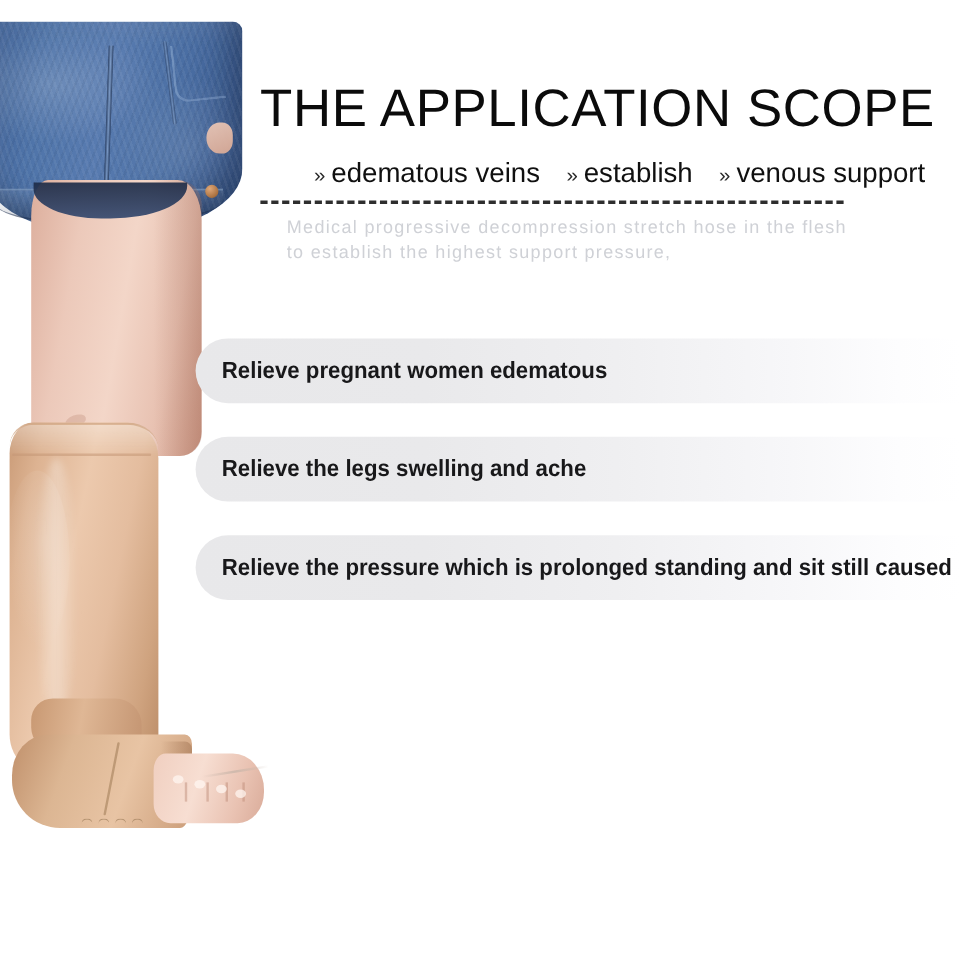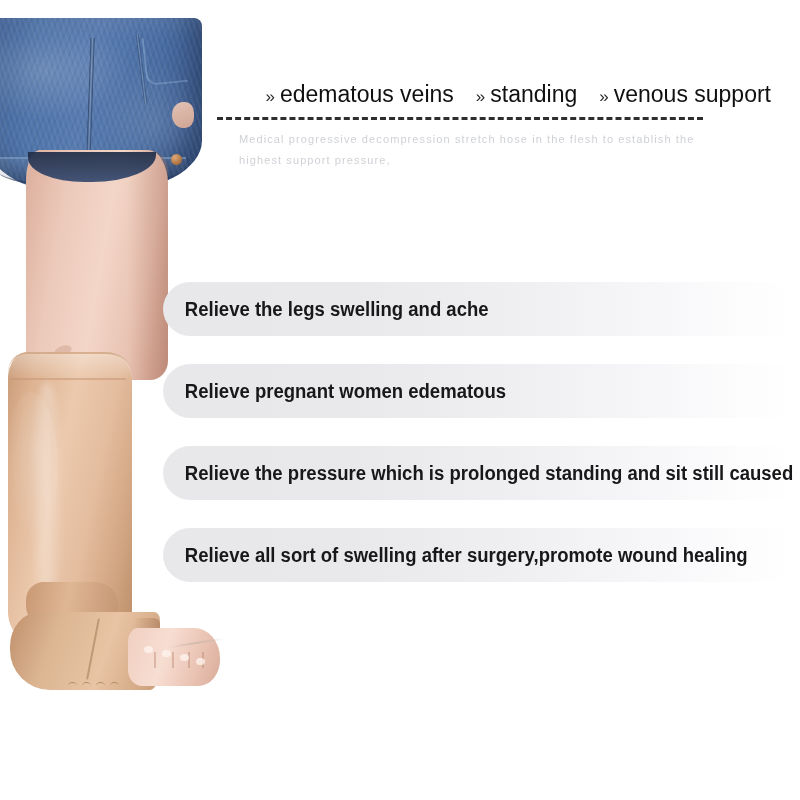--- a/index.html
+++ b/index.html
@@ -334,21 +334,21 @@
     margin-top: 6px;
     margin-left: 2px;
     width: 486px;
     height: 0;
     border-top: 3px dashed #2e2e2e;
   }
   .subtitle {
     margin-top: 9px;
     margin-left: 24px;
     width: 470px;
-    font-size: 11px;
+    font-size: 15px;
     line-height: 21px;
     letter-spacing: 1.1px;
     color: #cfd1d6;
   }
 
   
   .features {
     position: absolute;
     left: 163px;
     top: 282px;
@@ -430,49 +430,47 @@
       <div class="toenail" style="left:34px;top:22px;"></div>
       <div class="toenail" style="left:52px;top:26px;"></div>
       <div class="toenail" style="left:68px;top:30px;"></div>
     </div>
 
     <div class="strap"></div>
     <div class="floorline"></div>
   </div>
 
   <div class="header">
+    <h1 class="title">THE APPLICATION SCOPE</h1>
 
     <div class="scope-list">
       <span class="scope-item">
         <span class="chev">»</span>
         <span>edematous veins</span>
       </span>
       <span class="scope-item">
         <span class="chev">»</span>
-        <span>standing</span>
+        <span>establish</span>
       </span>
       <span class="scope-item">
         <span class="chev">»</span>
         <span>venous support</span>
       </span>
     </div>
 
     <div class="divider"></div>
 
     <div class="subtitle">Medical progressive decompression stretch hose in the flesh to establish the highest support pressure,</div>
   </div>
 
   <div class="features">
     <div class="pill">
+      <div class="pill-text">Relieve pregnant women edematous</div>
+    </div>
+    <div class="pill">
       <div class="pill-text">Relieve the legs swelling and ache</div>
-    </div>
-    <div class="pill">
-      <div class="pill-text">Relieve pregnant women edematous</div>
     </div>
     <div class="pill">
       <div class="pill-text">Relieve the pressure which is prolonged standing and sit still caused</div>
     </div>
-    <div class="pill">
-      <div class="pill-text">Relieve all sort of swelling after surgery,promote wound healing</div>
-    </div>
   </div>
 
 </div>
 
 </body></html>

